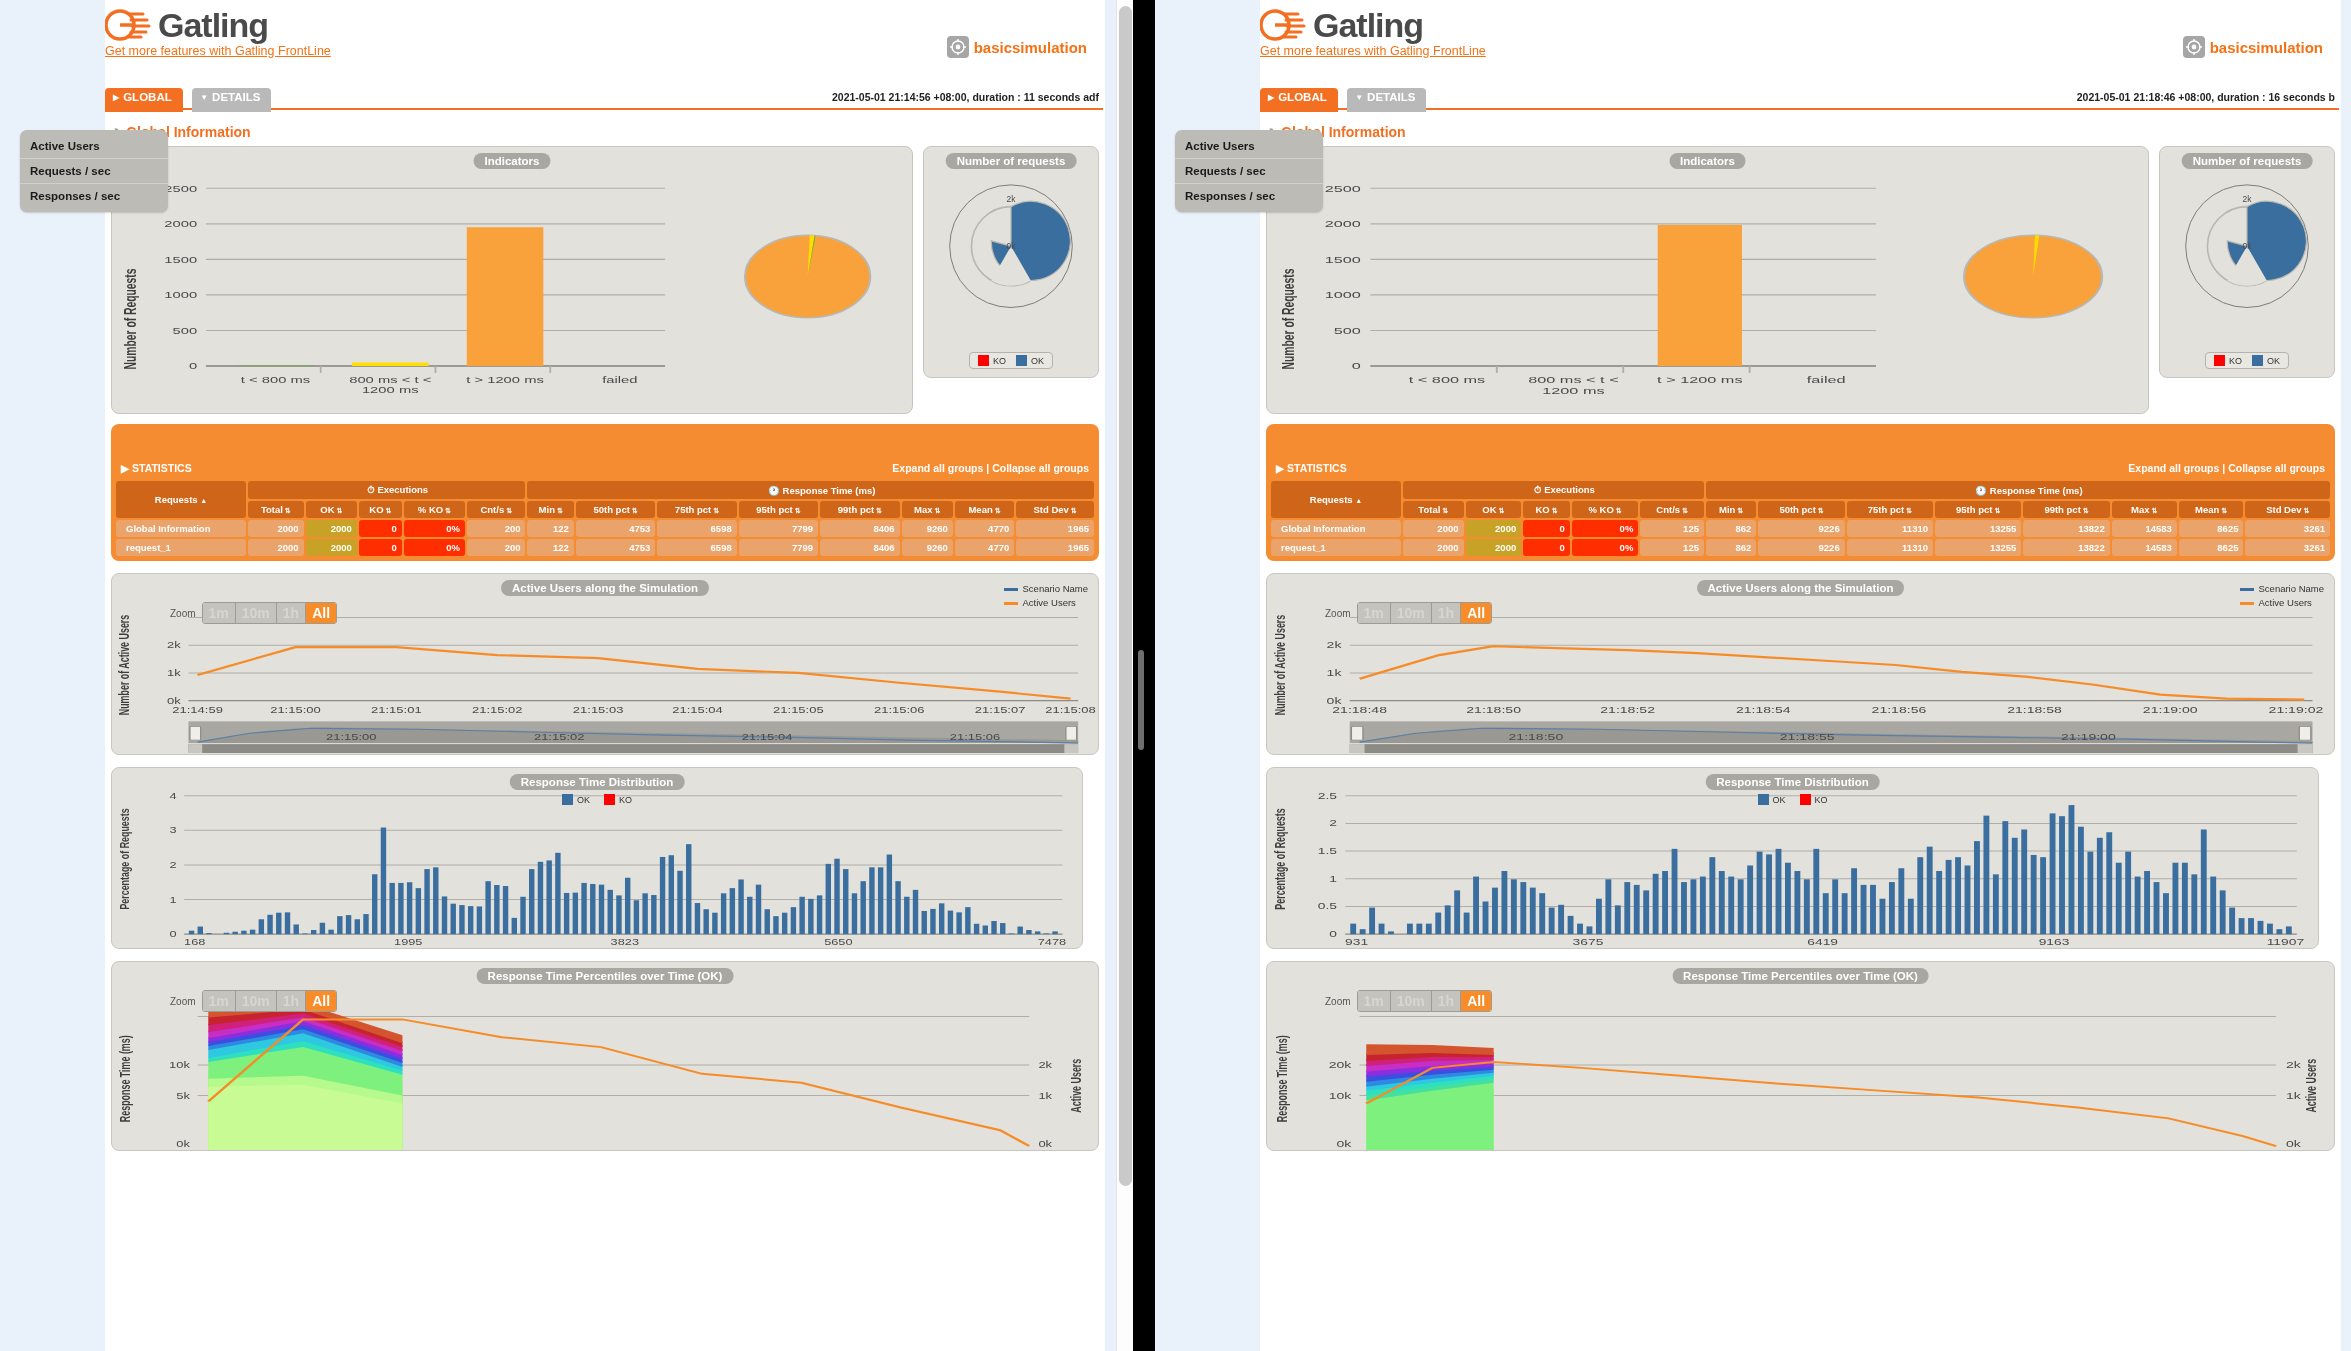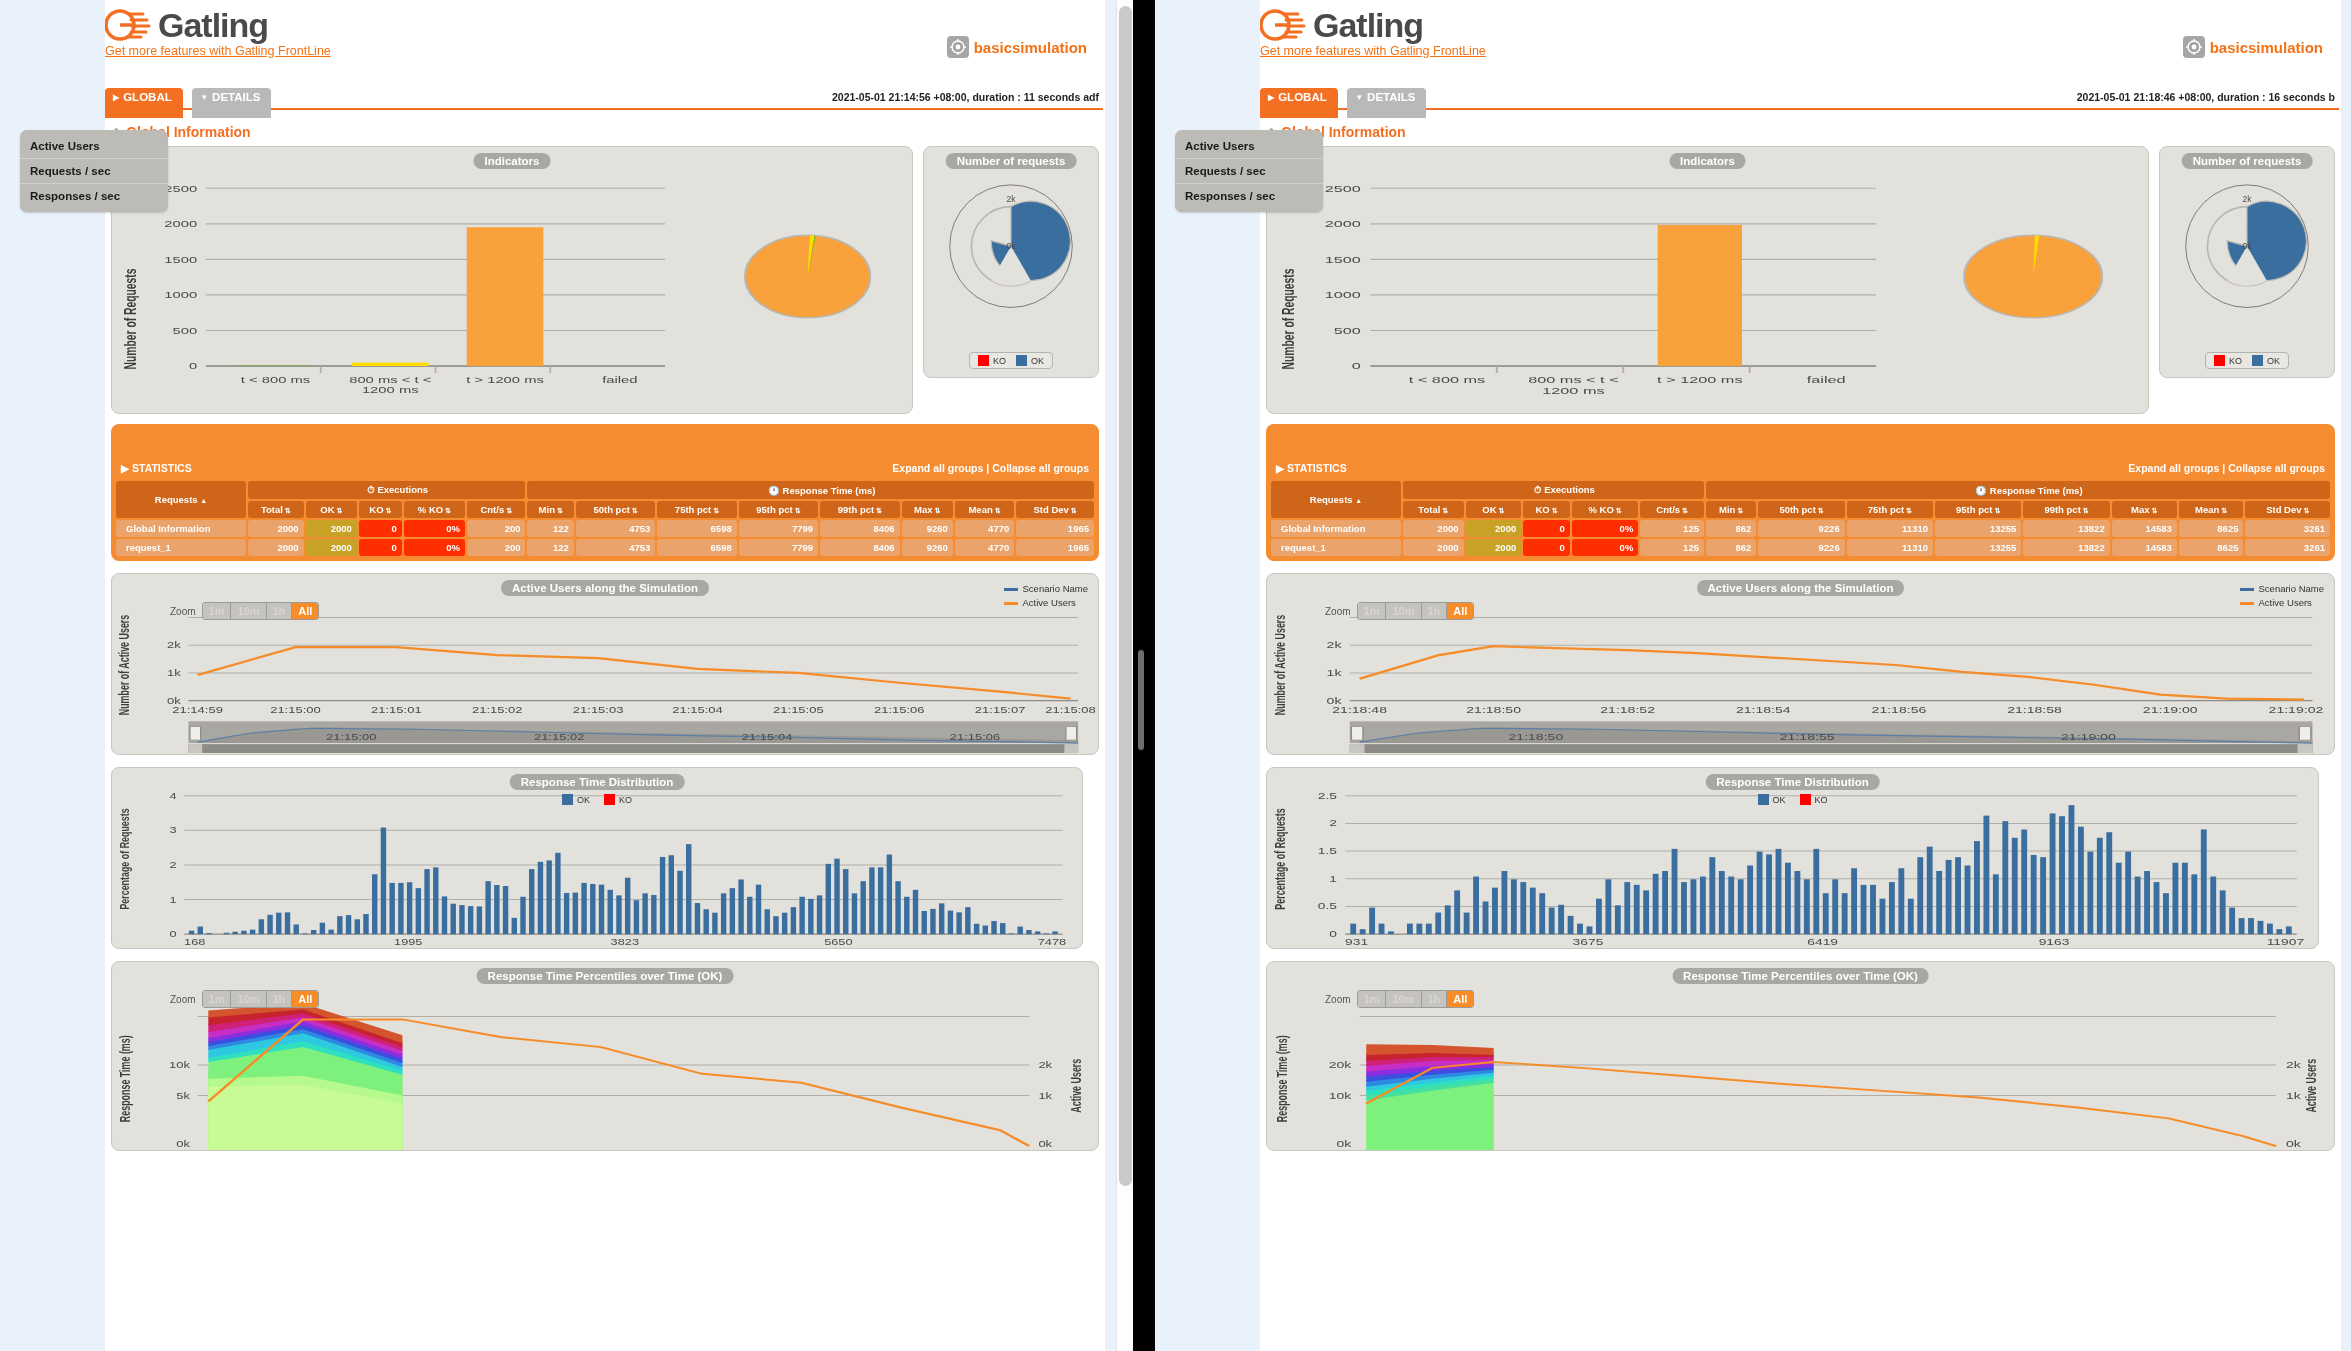--- a/index.html
+++ b/index.html
@@ -71,21 +71,21 @@
     display:flex; align-items:center; justify-content:center; margin-right:5px;
   }
   .simname { font-size:15px; font-weight:bold; color:#f47216; }
 
   
   .tabbar {
     position:relative; height:22px; border-bottom:2px solid #f36f21;
     margin:0 2px 0 0;
   }
   .tab {
-    display:inline-block; height:30px; line-height:18px;
+    display:inline-block; height:24px; line-height:18px;
     font-size:11.5px; font-weight:bold; color:#fff;
     padding:0 11px 0 8px; border-radius:4px 4px 0 0; margin-right:5px;
     vertical-align:top;
   }
   .tab.active { background:#f36f21; }
   .tab.idle   { background:#b9b9b9; }
   .tab .caret { font-size:8px; margin-right:4px; position:relative; top:-1px; }
   .stamp {
     position:absolute; right:4px; top:3px;
     font-size:10.5px; font-weight:bold; color:#222;
@@ -153,21 +153,21 @@
   table.st td.ok { background:#c8a227; }
   table.st td.ko { background:#ff2e00; }
   table.st th.grp { background:#cf6518;padding-left:24px; }
   .sortarrow { font-size:7px; }
 
   
   .zoomwrap { position:absolute; left:58px; top:28px; display:flex; align-items:center; gap:6px; z-index:3;}
   .zoomlbl { font-size:10px; color:#555; }
   .zoombtns { display:flex; border:1px solid #9d9b95; border-radius:3px; overflow:hidden; }
   .zoombtns b {
-    font-size:11px; padding:2px 6px; background:#c5c3bd; color:#d8d6d0;
+    font-size:14px; padding:2px 6px; background:#c5c3bd; color:#d8d6d0;
     border-right:1px solid #9d9b95; font-weight:bold;
   }
   .zoombtns b.on { background:#f78c28; color:#fff; border-right:none; }
 
   .chart-legend {
     position:absolute; right:10px; top:8px; z-index:3;
     font-size:9.5px; color:#333; line-height:14px;
   }
   .chart-legend div { display:flex; align-items:center; gap:5px; }
   .chart-legend i { width:14px; height:3px; display:inline-block; }

